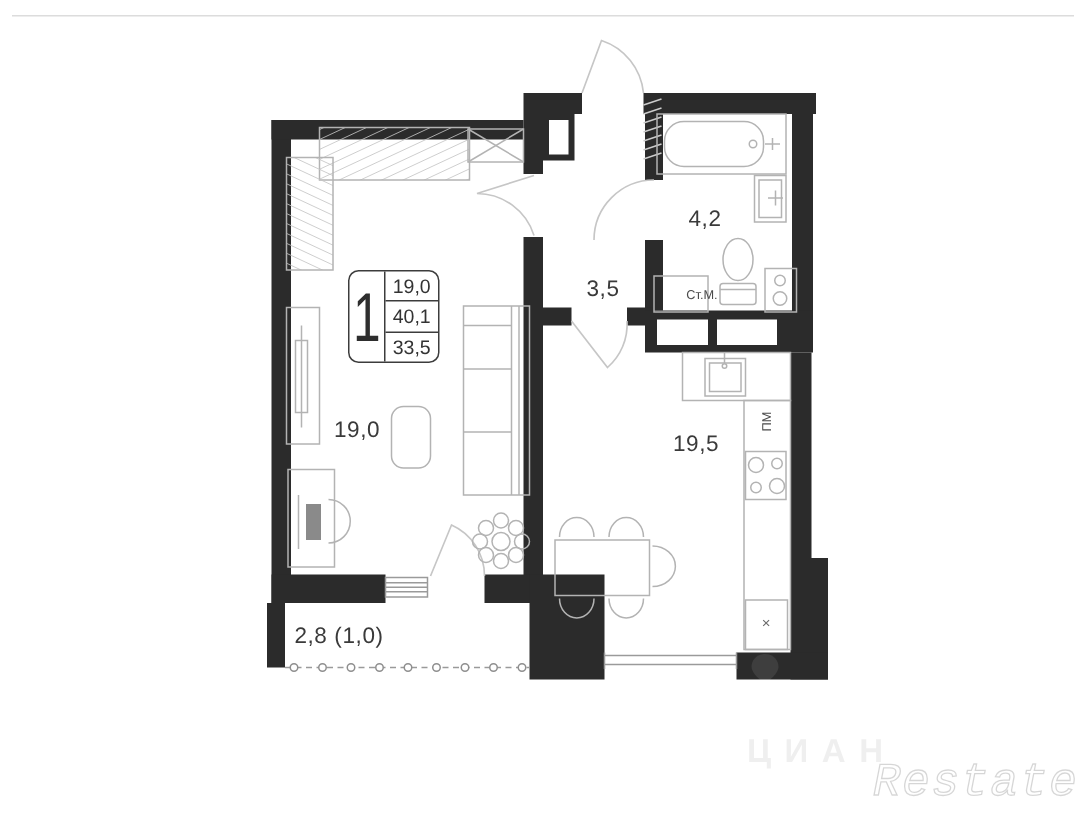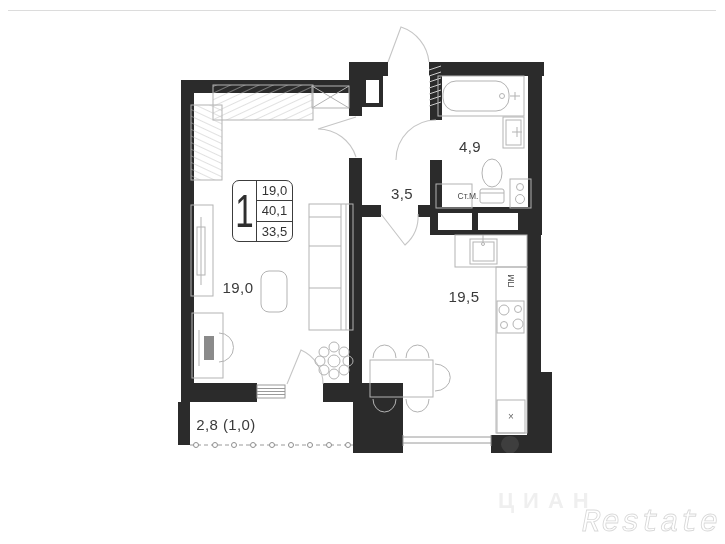--- a/index.html
+++ b/index.html
@@ -223,21 +223,21 @@
     <div class="unit">1</div>
     <div class="col">
       <div>19,0</div>
       <div>40,1</div>
       <div>33,5</div>
     </div>
   </div>
 
   <div class="lbl" style="left:238px;top:287px;">19,0</div>
   <div class="lbl" style="left:402px;top:153px;margin-top:40px;">3,5</div>
-  <div class="lbl" style="left:470px;top:146px;">4,9</div>
+  <div class="lbl" style="left:470px;top:146px;">4,2</div>
   <div class="lbl" style="left:464px;top:296px;">19,5</div>
   <div class="lbl" style="left:226px;top:424px;">2,8 (1,0)</div>
 
   <div class="lbl small" style="left:454px;top:196px;padding-left:28px;">Ст.М.</div>
   <div class="lbl small rot" style="left:511px;top:281px;">ПМ</div>
   <div class="lbl xmark" style="left:511px;top:416px;">×</div>
 
   <div class="wm-cian">ЦИАН</div>
   <div class="wm-restate">Restate</div>
 </div>

